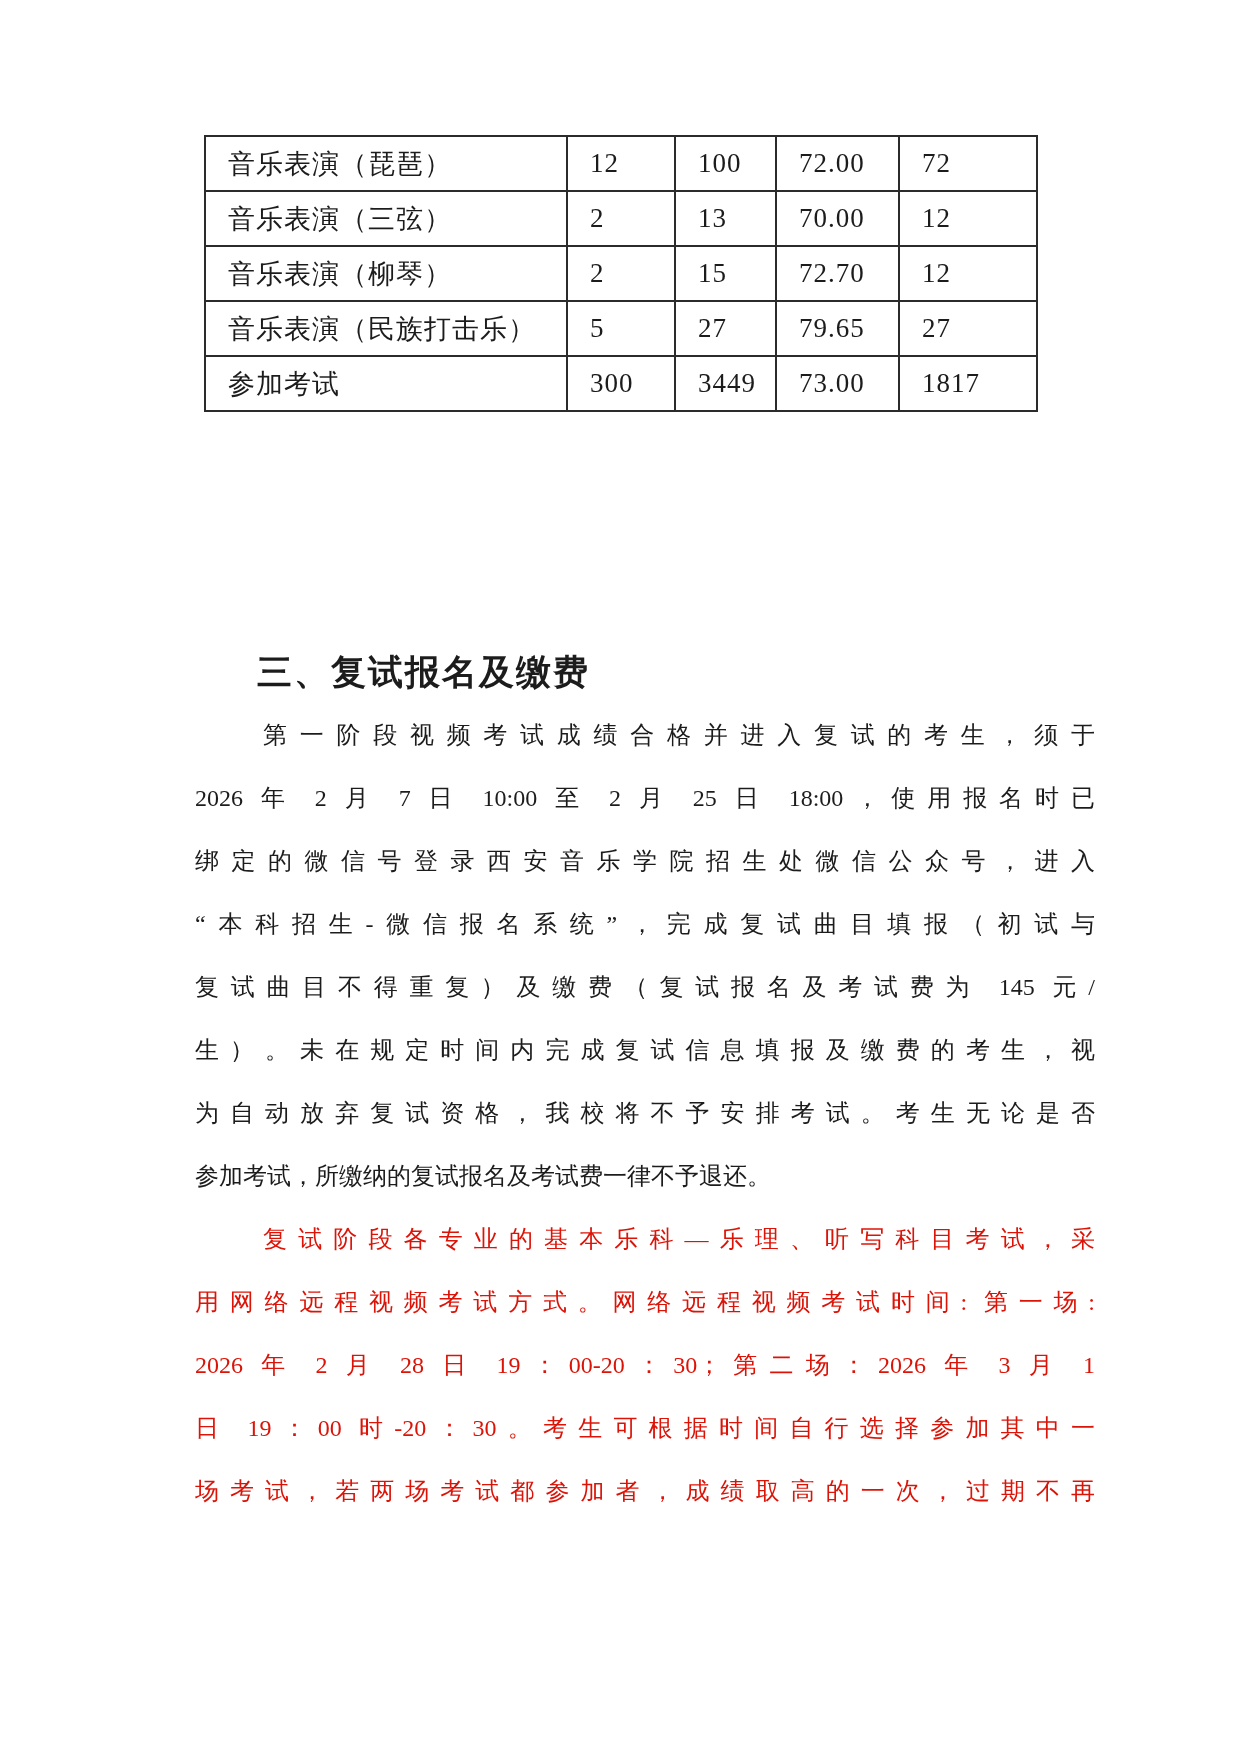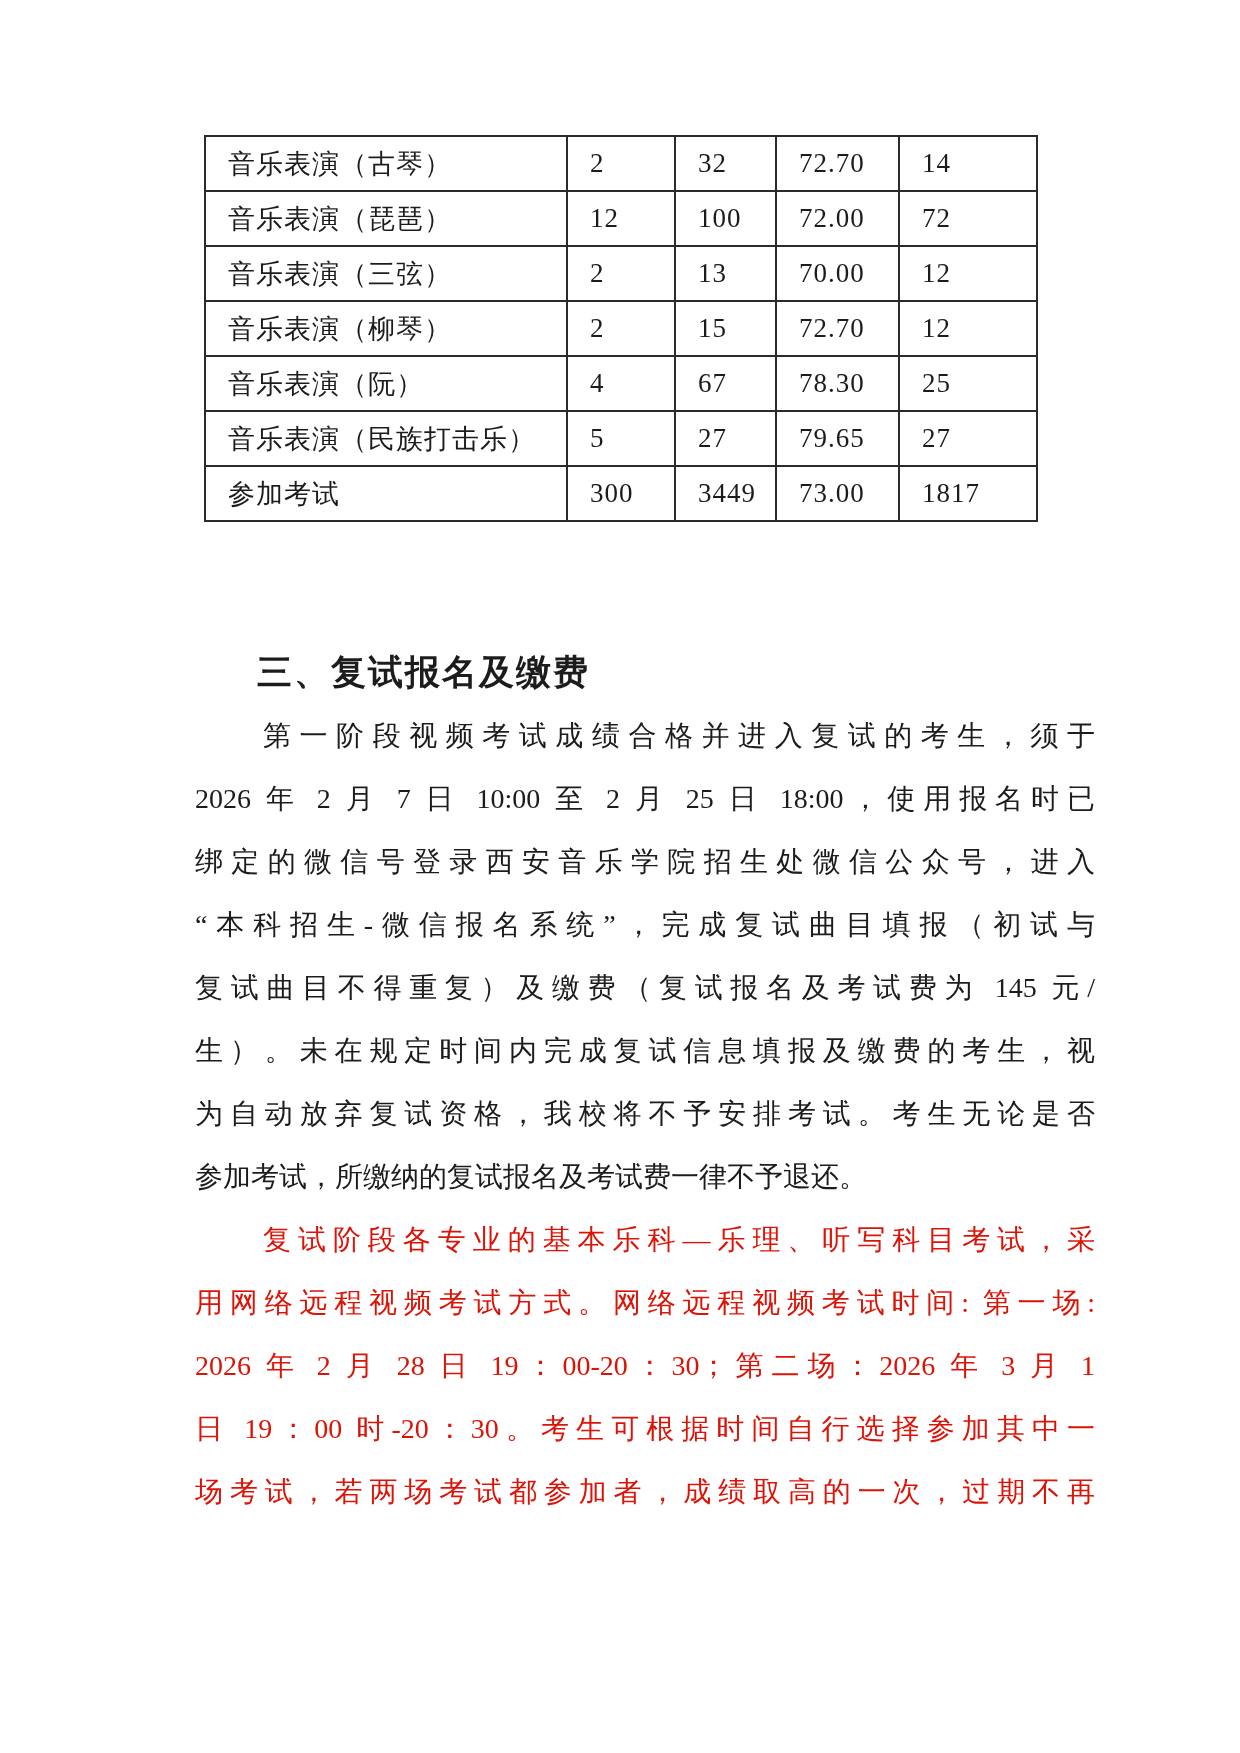--- a/index.html
+++ b/index.html
@@ -49,21 +49,21 @@
   .text-flow{
     position:absolute;
     left:170px;
     top:641px;
     width:900px;
     margin-left:25px;
   }
   .line{
     height:63px;
     line-height:63px;
-    font-size:28px;
+    font-size:24px;
     color:var(--ink);
     text-align:justify;
     text-align-last:justify;
     white-space:nowrap;
     overflow:visible;
   }
   .line.indent{text-indent:68px;}
   .line.para-end{text-align-last:left;}
   .heading-line{
     height:63px;
@@ -87,53 +87,39 @@
   <table class="score-table">
     <colgroup>
       <col class="c0">
         <col class="c1">
         <col class="c2">
         <col class="c3">
         <col class="c4">
     </colgroup>
     <tbody>
         <tr>
-          <td>音乐表演（古琴）</td>
-          <td>2</td>
-          <td>32</td>
-          <td>72.70</td>
-          <td>14</td>
-        </tr>
-        <tr>
           <td>音乐表演（琵琶）</td>
           <td>12</td>
           <td>100</td>
           <td>72.00</td>
           <td>72</td>
         </tr>
         <tr>
           <td>音乐表演（三弦）</td>
           <td>2</td>
           <td>13</td>
           <td>70.00</td>
           <td>12</td>
         </tr>
         <tr>
           <td>音乐表演（柳琴）</td>
           <td>2</td>
           <td>15</td>
           <td>72.70</td>
           <td>12</td>
-        </tr>
-        <tr>
-          <td>音乐表演（阮）</td>
-          <td>4</td>
-          <td>67</td>
-          <td>78.30</td>
-          <td>25</td>
         </tr>
         <tr>
           <td>音乐表演（民族打击乐）</td>
           <td>5</td>
           <td>27</td>
           <td>79.65</td>
           <td>27</td>
         </tr>
         <tr>
           <td>参加考试</td>

